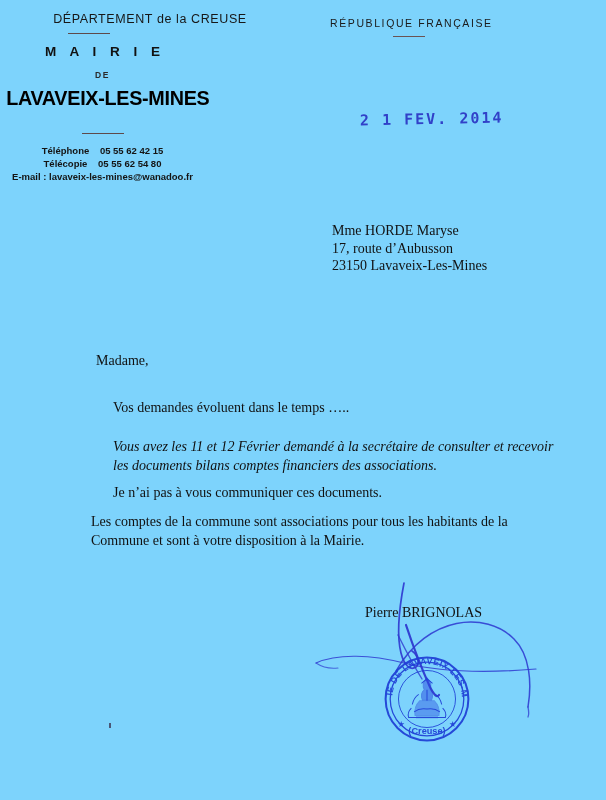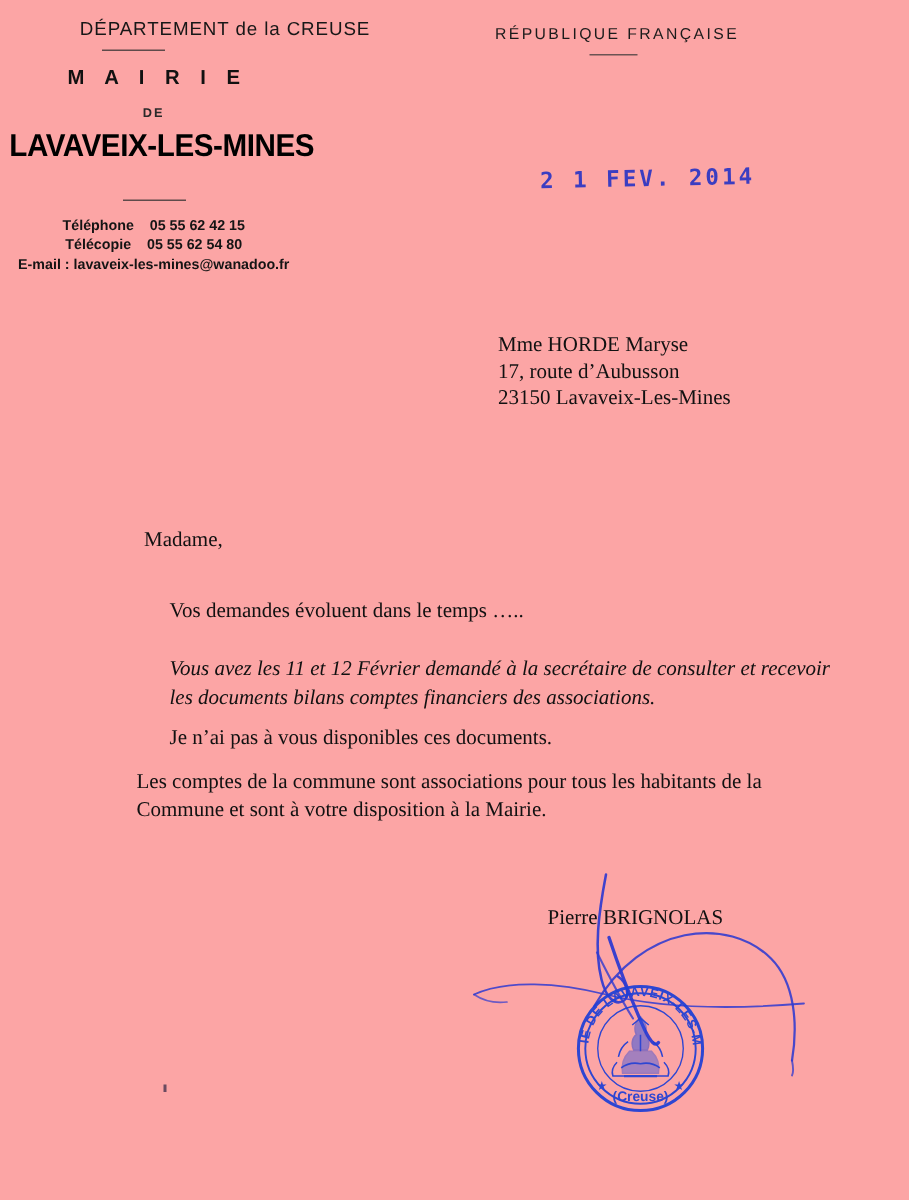--- a/index.html
+++ b/index.html
@@ -4,21 +4,21 @@
 <style>
   html, body {
     margin: 0;
     padding: 0;
     background: #ffffff;
   }
   #page {
     position: relative;
     width: 606px;
     height: 800px;
-    background: #fca5a5;
+    background: #7dd3fc;
     overflow: hidden;
     font-family: "Liberation Serif", serif;
     color: #1a1a1a;
   }
 
   
   .lh { position: absolute; text-align: center; }
 
   #dept-line {
     left: 0; top: 12px; width: 300px;
@@ -215,21 +215,21 @@
 
   <div id="address-block">
     <div>Mme HORDE Maryse</div>
     <div>17, route d’Aubusson</div>
     <div>23150 Lavaveix-Les-Mines</div>
   </div>
 
   <div id="salutation">Madame,</div>
   <div class="para" id="para-1">Vos demandes évoluent dans le temps …..</div>
   <div class="para" id="para-2">Vous avez les 11 et 12 Février demandé à la secrétaire de consulter et recevoir les documents bilans comptes financiers des associations.</div>
-  <div class="para" id="para-3">Je n’ai pas à vous disponibles ces documents.</div>
+  <div class="para" id="para-3">Je n’ai pas à vous communiquer ces documents.</div>
   <div class="para" id="para-4">Les comptes de la commune sont associations pour tous les habitants de la Commune et sont à votre disposition à la Mairie.</div>
 
   <div id="signer-name">Pierre BRIGNOLAS</div>
 
   <svg id="signature-ink" viewBox="0 0 260 145">
     <g fill="none" stroke="#2f3ad0" stroke-linecap="round" stroke-linejoin="round">
 
       <path d="M104 8 C 99 34, 96 58, 101 78 C 104 90, 110 96, 116 92 C 120 89, 118 80, 112 76" stroke-width="1.7" opacity="0.92"></path>
 
       <path d="M106 50 C 112 68, 120 90, 130 112 C 134 120, 137 123, 139 120" stroke-width="2.2" opacity="0.95"></path>

